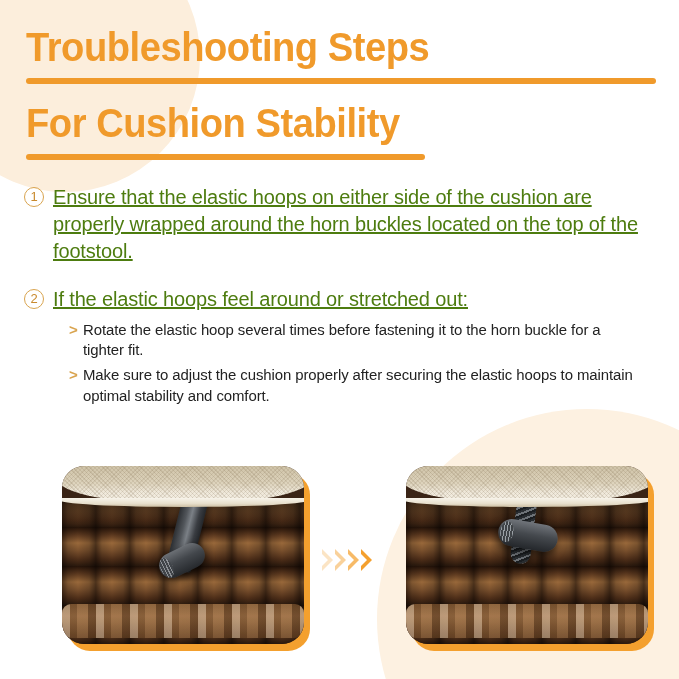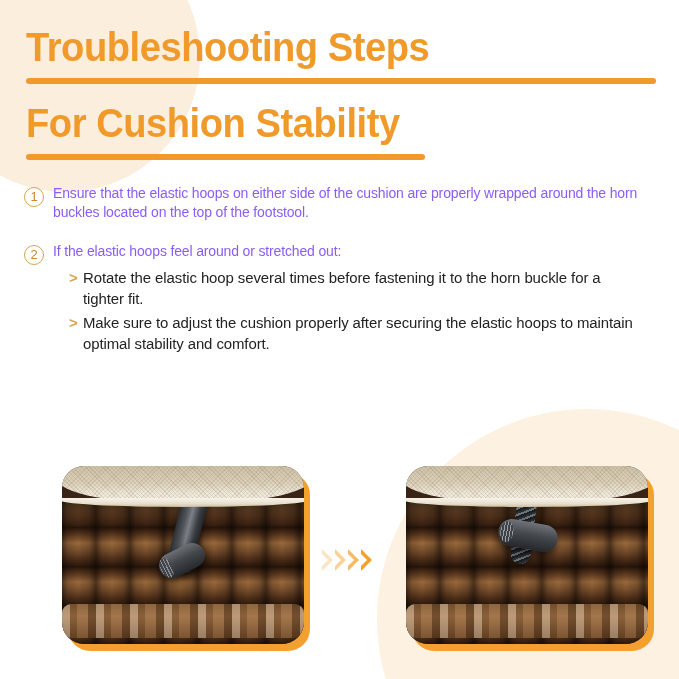--- a/index.html
+++ b/index.html
@@ -103,24 +103,25 @@
     color: #C98A2E;
     font-size: 13px;
     line-height: 17px;
     text-align: center;
     font-family: "Liberation Sans", sans-serif;
   }
 
   .step-body { flex: 1 1 auto; min-width: 0; }
 
   .step-text {
-    font-size: 14px;
+    font-size: 20px;
     line-height: 1.36;
-    color: #8b5cf6;
+    color: #4d7c0f;
     letter-spacing: -0.15px;
+    text-decoration: underline;
   }
 
   .substeps { margin-top: 7px; padding-left: 16px; }
 
   .substep {
     display: flex;
     align-items: flex-start;
     gap: 5px;
     font-size: 15.5px;
     line-height: 1.33;

